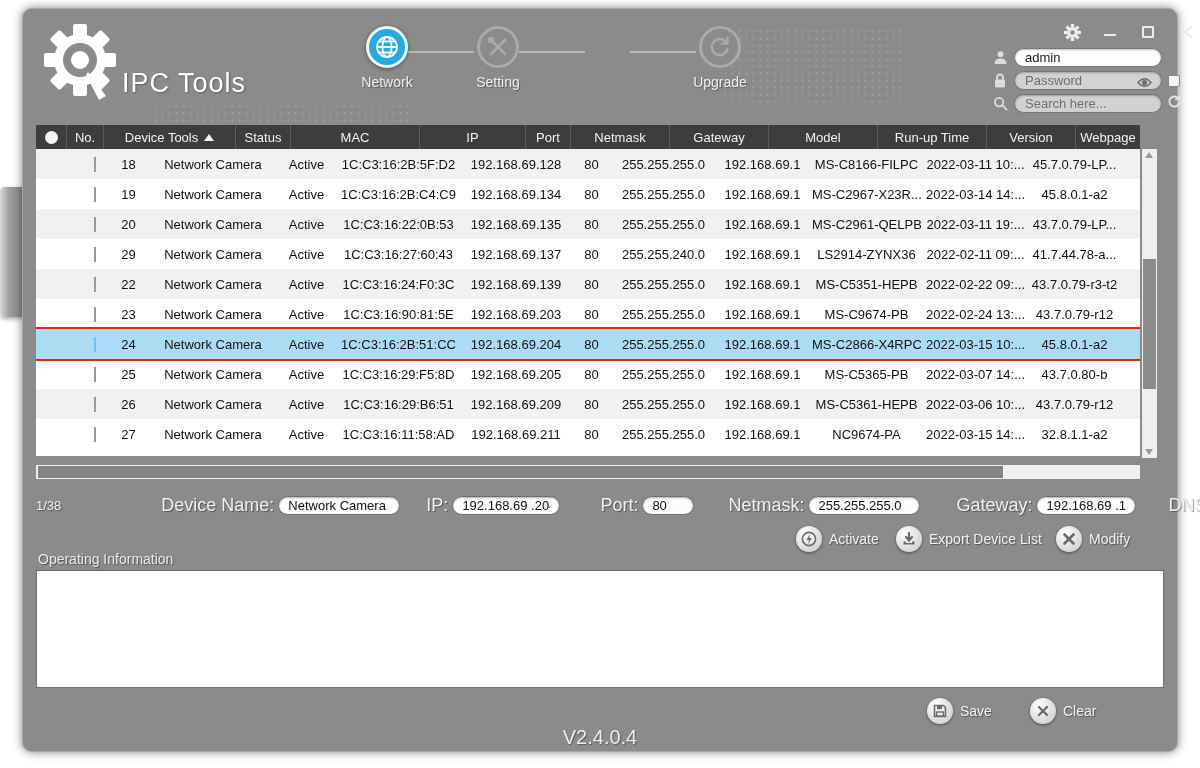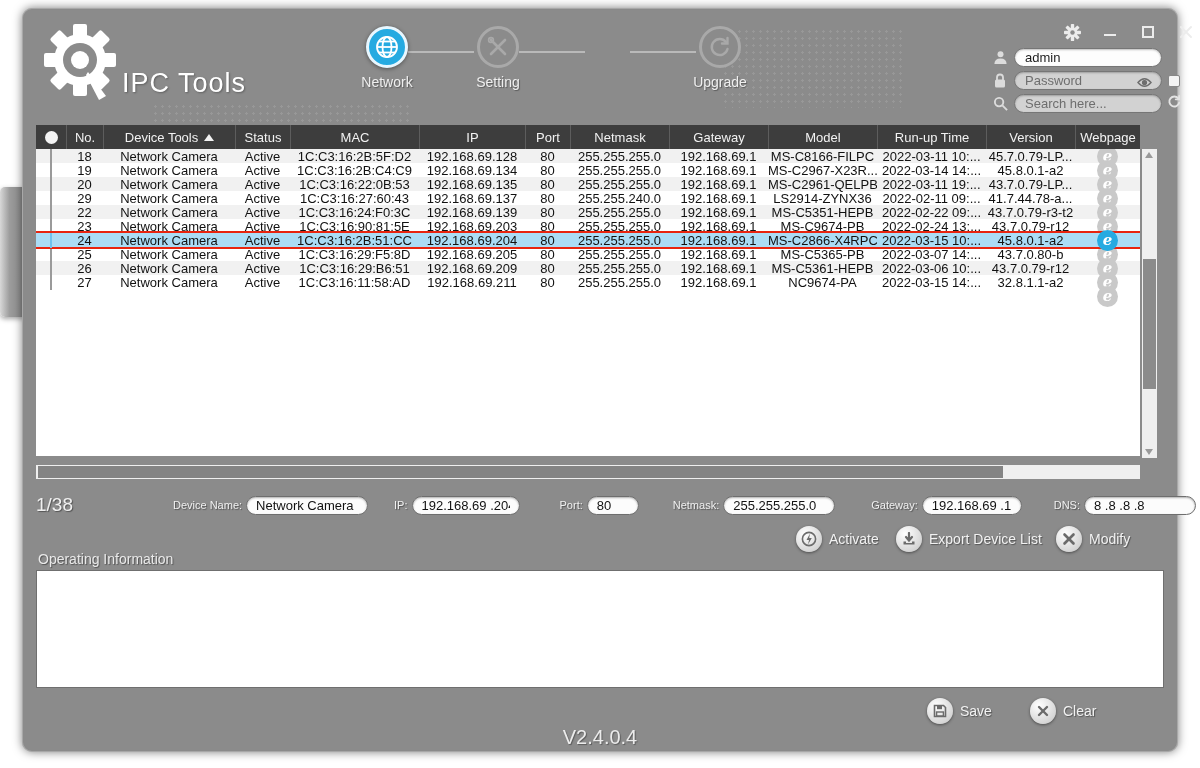--- a/index.html
+++ b/index.html
@@ -67,48 +67,48 @@
     background:#3d3d3d; height:24px; align-items:center; color:#f2f2f2; font-size:13px;
   }
   .thead .th { text-align:center; border-left:1px solid #5d5d5d; height:100%; display:flex; align-items:center; justify-content:center; gap:6px; }
   .thead .th:first-child { border-left:none; }
   .sort-asc { width:0; height:0; border-left:5px solid transparent; border-right:5px solid transparent; border-bottom:7px solid #f2f2f2; }
   .hd-check { width:13px; height:13px; border-radius:7px; background:#f4f4f4; }
 
   .tbody { background:#fff; height:307px; overflow:hidden; position:relative; }
   .trow {
     display:grid; grid-template-columns:30px 37px 132px 55px 129px 106px 45px 99px 99px 109px 109px 89px 65px;
-    height:14px; align-items:center; font-size:13px; color:#111; background:#fff; cursor:pointer;
+    height:30px; align-items:center; font-size:13px; color:#111; background:#fff; cursor:pointer;padding-left:44px;
   }
   .trow.alt { background:#f1f1f1; }
   .trow .td { text-align:center; overflow:hidden; white-space:nowrap; }
   .trow.selected { background:#abdcf5; box-shadow:0 0 0 2px #e8240e; position:relative; z-index:2; }
   .cbx { width:13px; height:13px; border:1px solid #9a9a9a; border-radius:3px; background:#fcfcfc; margin:0 auto; }
   .trow.selected .cbx { background:#1f8fd5; border-color:#6fc3ef; }
   .web-ic {
     width:21px; height:21px; border-radius:50%; background:#c9c9c9; color:#fff;
     font:italic bold 15px "DejaVu Serif", serif; display:flex; align-items:center; justify-content:center; margin:0 auto;
   }
   .trow.selected .web-ic { background:#25aae1; }
 
   .vscroll { position:absolute; left:1120px; top:141px; width:15px; height:309px; background:#efefef; }
   .vthumb { position:absolute; left:1px; top:110px; width:13px; height:130px; background:#8b8b8b; }
   .varrow { position:absolute; left:3px; width:0; height:0; border-left:4.5px solid transparent; border-right:4.5px solid transparent; }
   .hscroll { position:absolute; left:14px; top:457px; width:1104px; height:14px; background:#efefef; }
   .hthumb { position:absolute; left:2px; top:1px; width:965px; height:12px; background:#848484; }
 
   
   .details { position:absolute; left:14px; top:486px; width:1128px; height:22px; display:flex; align-items:center; }
-  .dlabel { color:#f0f0f0; font-size:11px; text-shadow:1px 1px 1px rgba(0,0,0,.4); margin-right:4px; white-space:nowrap;text-align:right; }
+  .dlabel { color:#f0f0f0; font-size:18px; text-shadow:1px 1px 1px rgba(0,0,0,.4); margin-right:4px; white-space:nowrap;text-align:right; }
   .dpill {
     height:19px; border-radius:10px; border:1px solid #6e6e6e; background:#fcfcfc;
     font-size:13px; color:#111; padding:0 9px; outline:none;
     box-shadow:inset 0 1px 2px rgba(0,0,0,.3); font-family:"Liberation Sans", sans-serif;
   }
-  .page-ind { color:#f0f0f0; font-size:19px; text-shadow:1px 1px 1px rgba(0,0,0,.4); width:56px; }
+  .page-ind { color:#f0f0f0; font-size:13px; text-shadow:1px 1px 1px rgba(0,0,0,.4); width:56px; }
 
   .action-row { position:absolute; left:14px; top:518px; width:1128px; height:32px; }
   .act-btn { position:absolute; display:flex; align-items:center; gap:7px; cursor:pointer; }
   .circle-btn {
     width:26px; height:26px; border-radius:50%;
     background:radial-gradient(circle at 35% 30%, #ffffff, #d4d4d4 75%);
     box-shadow:0 1px 3px rgba(0,0,0,.45); color:#666;
     display:flex; align-items:center; justify-content:center;
   }
   .act-label { color:#f2f2f2; font-size:14px; text-shadow:1px 1px 1px rgba(0,0,0,.4); }

